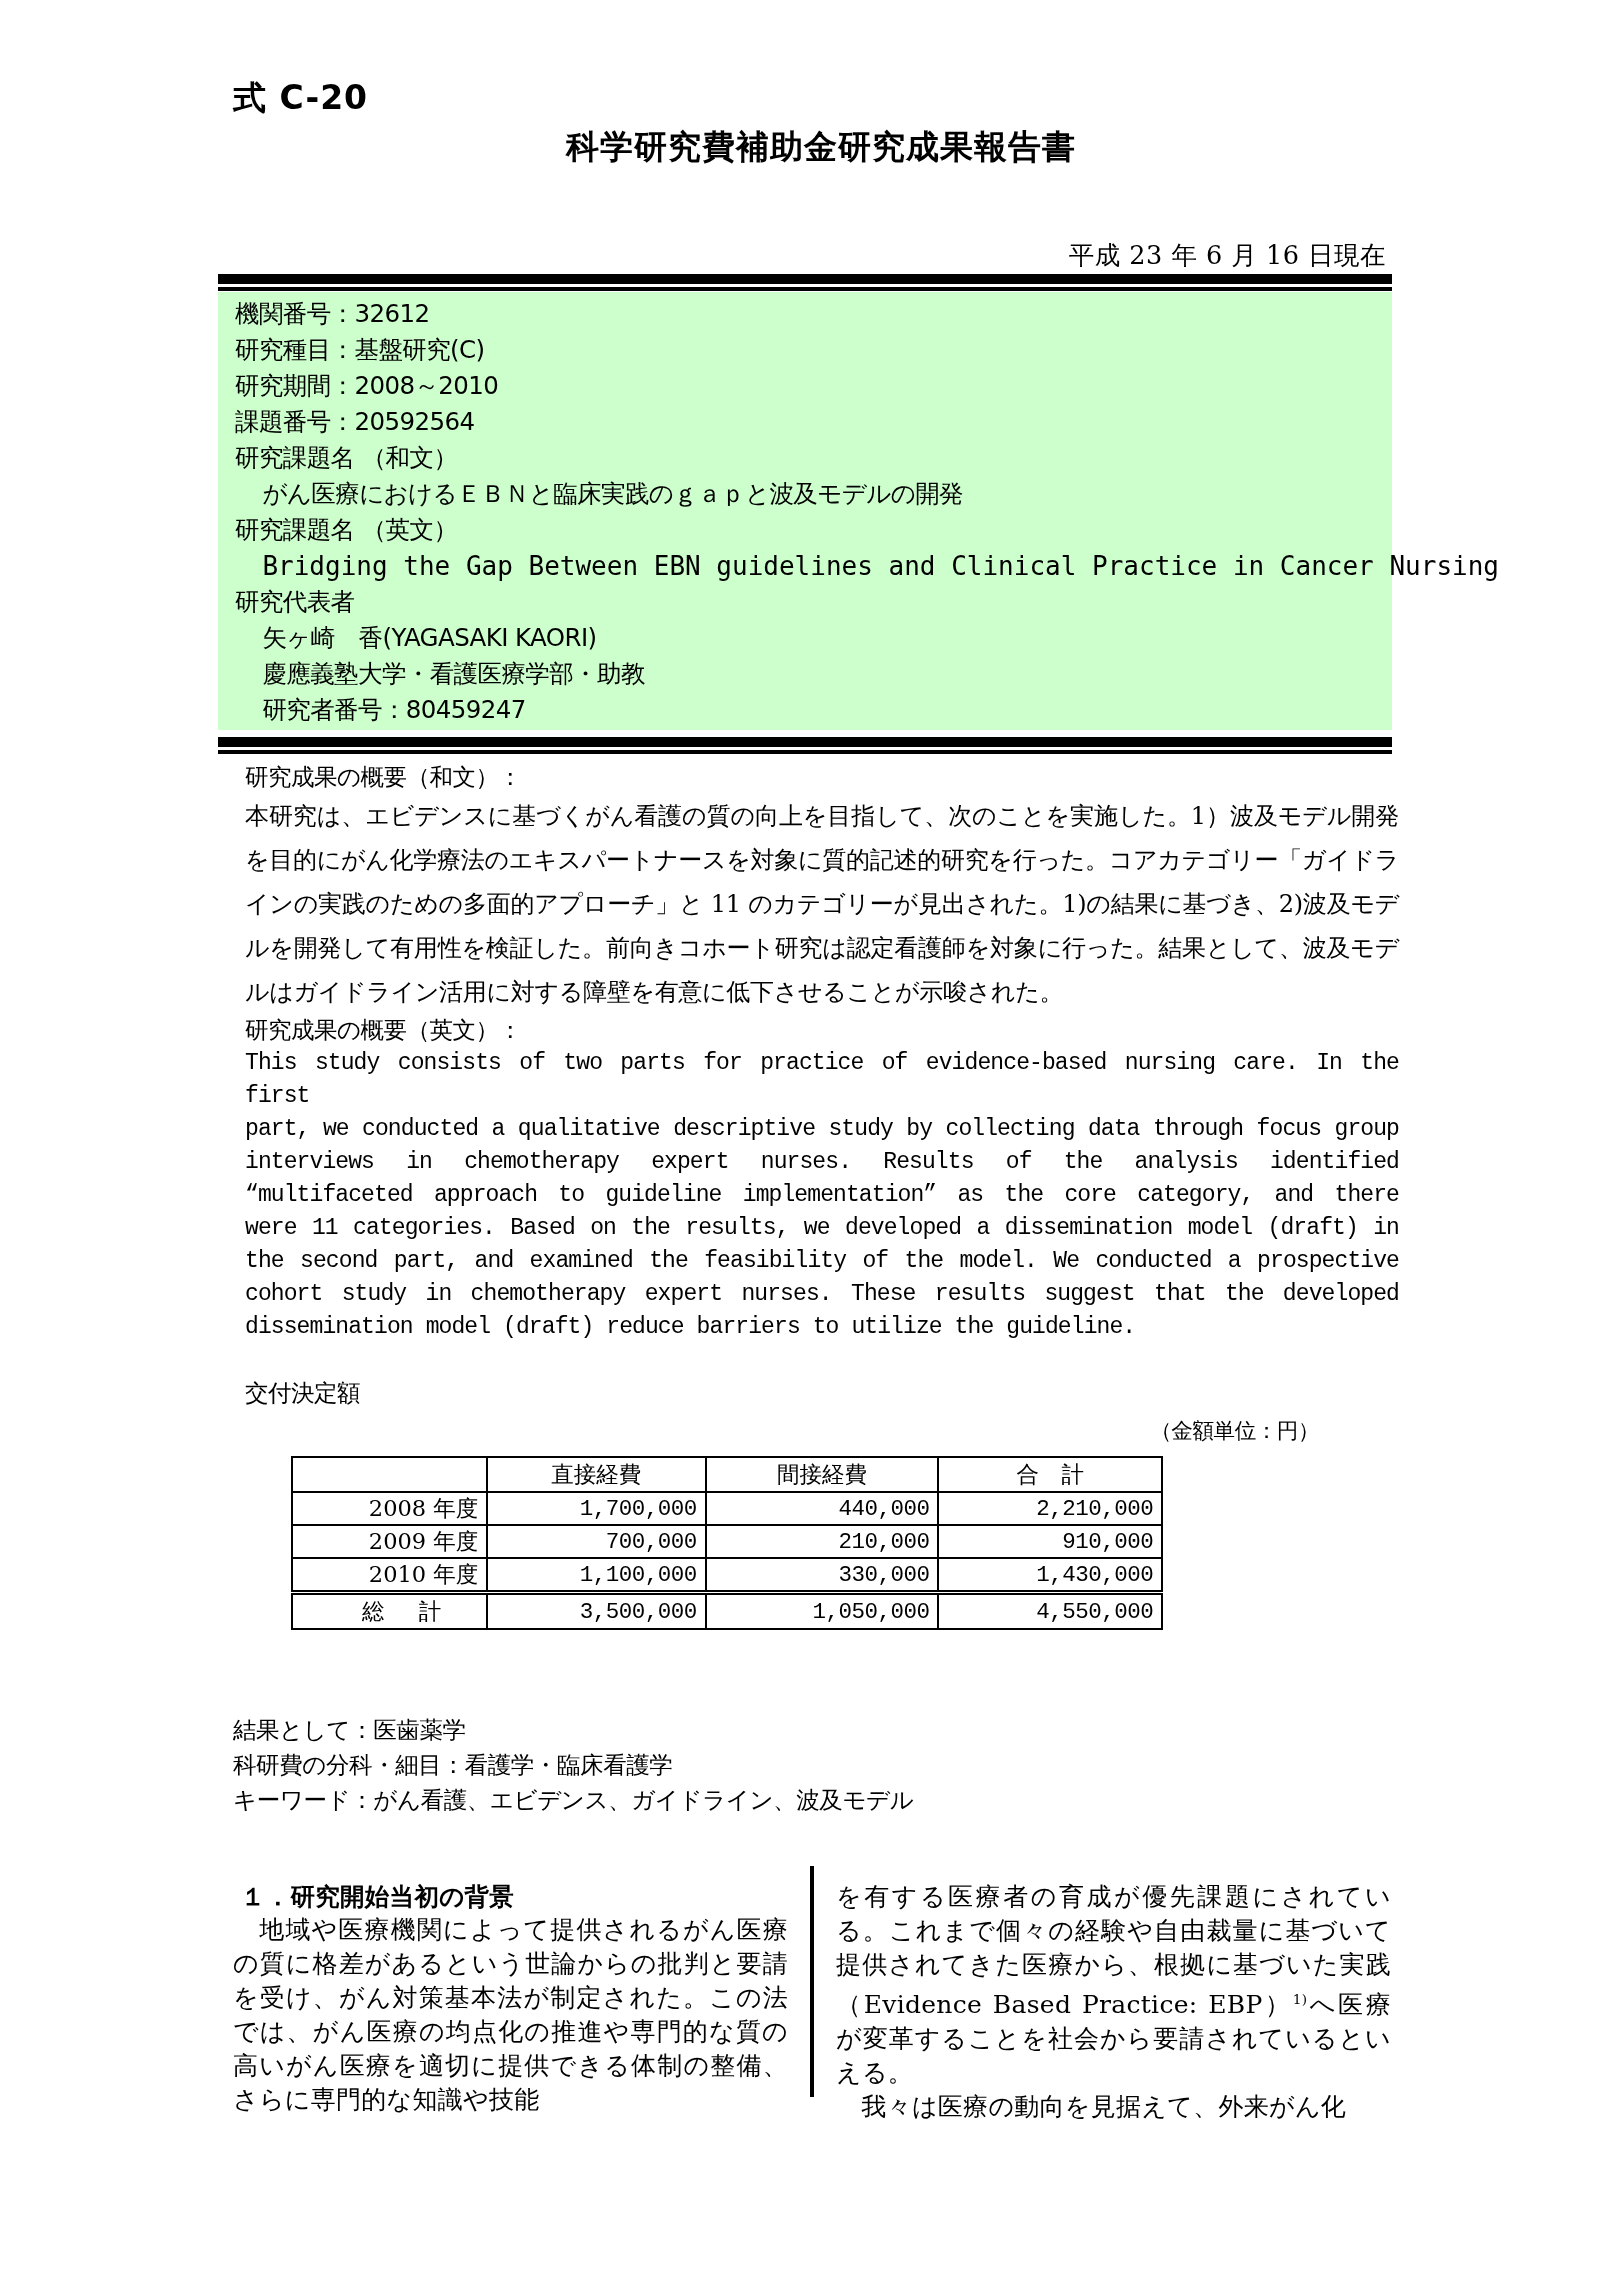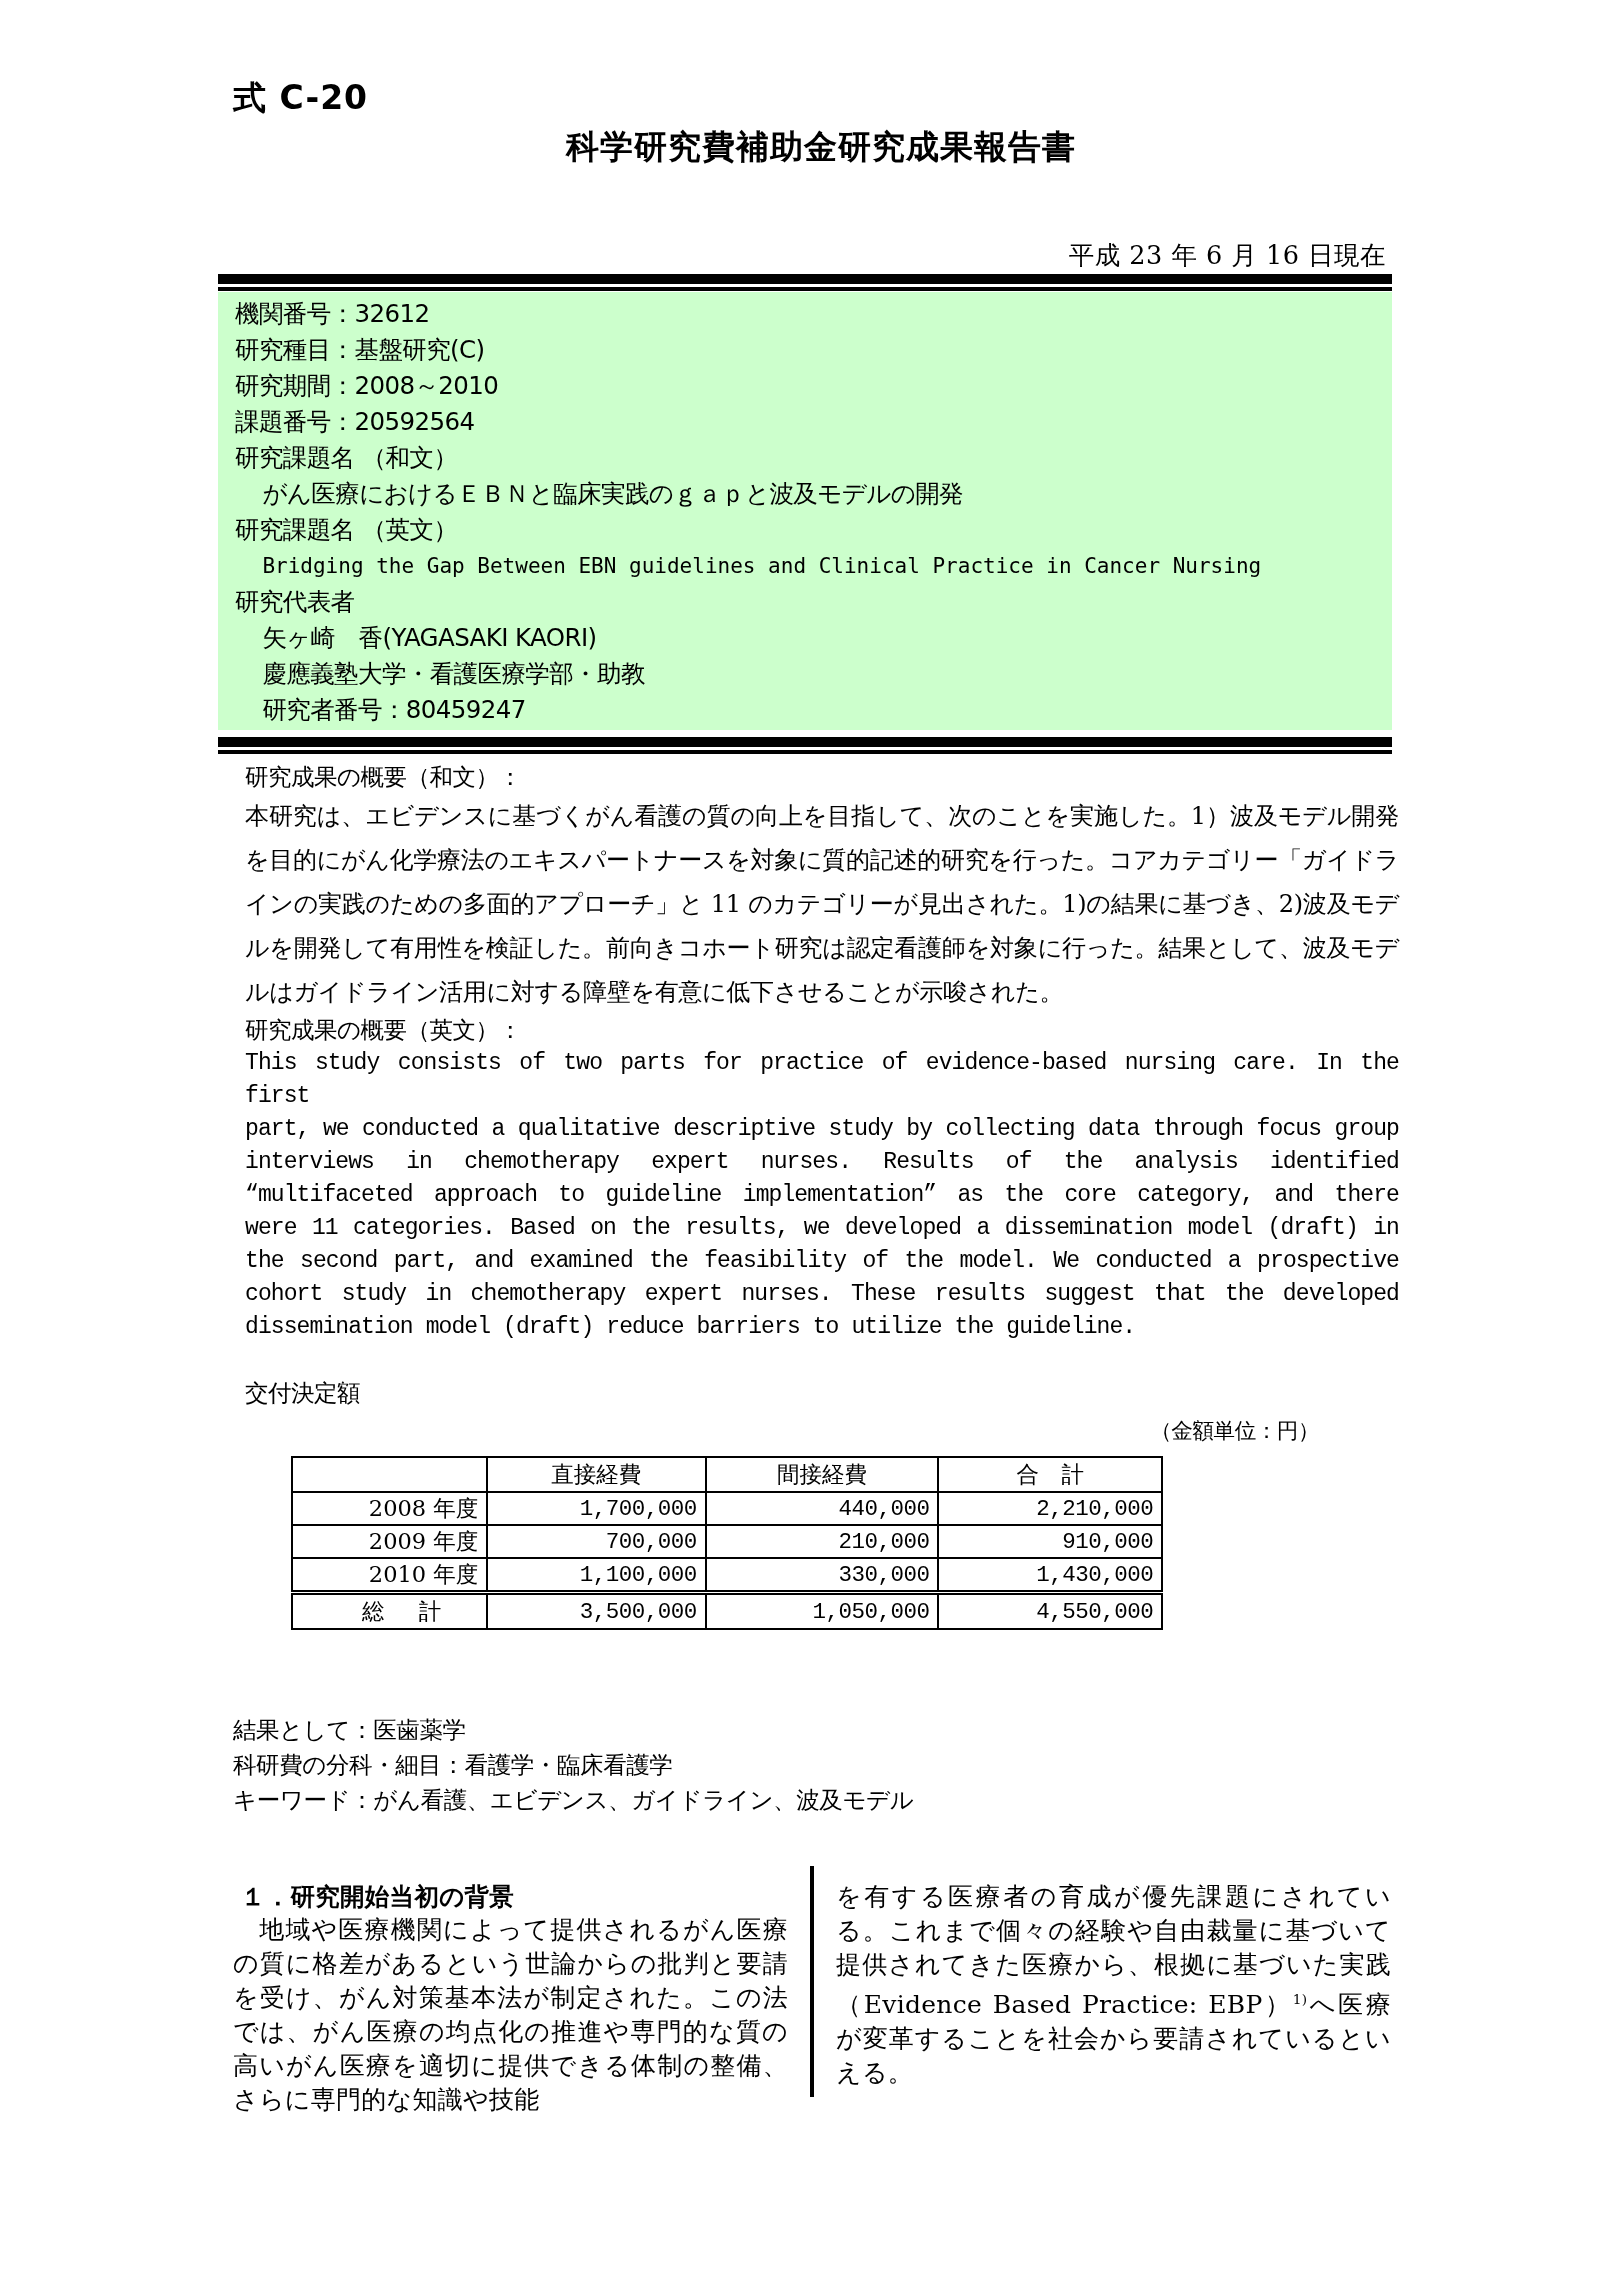--- a/index.html
+++ b/index.html
@@ -6,21 +6,21 @@
   body { width:1621px; height:2293px; position:relative; overflow:hidden; color:#000; font-family:"DejaVu Serif", serif; }
   .abs { position:absolute; }
   .form-id { left:233px; top:76px; font-family:"DejaVu Sans", sans-serif; font-weight:bold; font-size:33px; letter-spacing:1px; }
   .doc-title { left:0; width:1621px; top:125px; text-align:center; font-family:"DejaVu Sans", sans-serif; font-weight:bold; font-size:33px; letter-spacing:1px; padding-left:21px; box-sizing:border-box; }
   .date { right:235px; top:238px; font-size:25.5px; letter-spacing:0.5px; }
   .rule-thick { left:218px; width:1174px; height:9.8px; background:#000; }
   .rule-thin { left:218px; width:1174px; height:3.9px; background:#000; }
   .green { left:218px; top:292px; width:1174px; height:438px; background:#ccffcc; }
   .info { left:235px; top:296px; font-family:"DejaVu Sans", sans-serif; font-size:24.5px; line-height:36px; letter-spacing:-0.6px; }
   .info .ind { padding-left:27.4px; }
-  .info .en { font-family:"DejaVu Sans Mono", monospace; font-size:21px; letter-spacing:0px; }
+  .info .en { font-family:"DejaVu Sans Mono", monospace; font-size:26px; letter-spacing:0px; }
   .sec { left:245px; width:1154px; font-size:23.5px; }
   .lbl { line-height:33px; letter-spacing:-0.5px; }
   .jp-abs { line-height:44px; text-align:justify; letter-spacing:-0.3px; font-size:24px; }
   .en-abs { font-family:"Liberation Mono", monospace; font-size:23px; line-height:33px; text-align:justify; text-align-last:left; letter-spacing:-0.9px; }
   .en-abs span.line { display:block; text-align:justify; text-align-last:justify; }
   .en-abs span.line.last { text-align-last:left; }
   .unit { right:302px; top:1416px; font-size:21.6px; letter-spacing:-0.5px; }
   table.fund { position:absolute; left:291px; top:1456px; width:872px; border-collapse:collapse; font-size:22.5px; }
   table.fund td, table.fund th { border:2.9px solid #000; height:31px; padding:0 7.8px; font-weight:normal; }
   table.fund th { text-align:center; height:33px; }
@@ -135,14 +135,15 @@
   <div>キーワード：がん看護、エビデンス、ガイドライン、波及モデル</div>
 </div>
 
 <div class="abs col col-left">
   <h2>１．研究開始当初の背景</h2>
   <p>　地域や医療機関によって提供されるがん医療の質に格差があるという世論からの批判と要請を受け、がん対策基本法が制定された。この法では、がん医療の均点化の推進や専門的な質の高いがん医療を適切に提供できる体制の整備、さらに専門的な知識や技能</p>
 </div>
 <div class="abs divider"></div>
 <div class="abs col col-right">
   <p><span>を有する医療者の育成が優先課題にされている。これまで個々の経験や自由裁量に基づいて提供されてきた医療から、根拠に基づいた実践（Evidence Based Practice: EBP）</span><sup>1)</sup><span>へ医療が変革することを社会から要請されているといえる。</span></p>
+  <p>　我々は医療の動向を見据えて、外来がん化</p>
 </div>
 
 
 </body></html>

